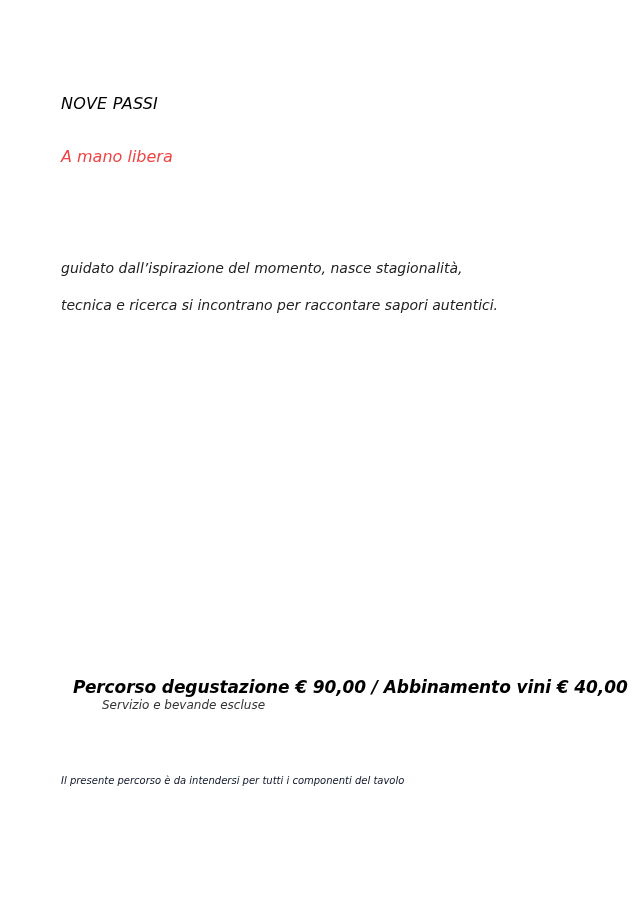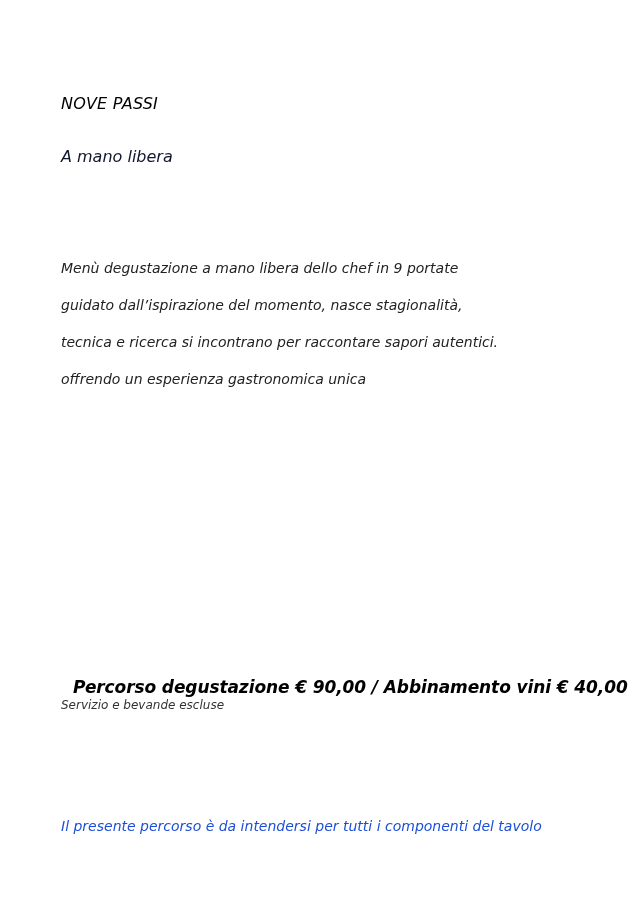--- a/index.html
+++ b/index.html
@@ -1,35 +1,33 @@
 <!DOCTYPE html>
 <html><head>
   <meta charset="utf-8">
   <style>
     html, body { margin: 0; padding: 0; background: #ffffff; }
     body { width: 640px; height: 905px; position: relative; overflow: hidden;
            font-family: "DejaVu Sans", sans-serif; color: #111; }
     .abs { position: absolute; left: 61px; white-space: nowrap; font-style: italic; }
     .title { top: 94px; font-size: 16px; font-weight: 500; color: #000; letter-spacing: 0.2px; }
-    .subtitle { top: 147px; font-size: 16px; color: #0f172a; }
+    .subtitle { top: 147px; font-size: 16px; color: #ef4444; }
     .desc { top: 250px; font-size: 14px; color: #222; line-height: 37px; margin: 0; }
     .desc div { height: 37px; }
     .price { top: 677px; font-size: 17px; font-weight: bold; color: #000; letter-spacing: -0.1px; margin-left: 12px; }
-    .note { top: 698px; font-size: 12px; color: #333; }
-    .footer { top: 818px; font-size: 14px; color: #1d4ed8; }
+    .note { top: 698px; font-size: 12px; color: #333; margin-left: 41px; }
+    .footer { top: 775px; font-size: 10px; color: #0f172a; }
   </style>
 </head>
 <body>
 
 <div class="abs title">NOVE PASSI</div>
 <div class="abs subtitle">A mano libera</div>
 
 <div class="abs desc">
-  <div>Menù degustazione a mano libera dello chef in 9 portate</div>
   <div>guidato dall’ispirazione del momento, nasce stagionalità,</div>
   <div>tecnica e ricerca si incontrano per raccontare sapori autentici.</div>
-  <div>offrendo un esperienza gastronomica unica</div>
 </div>
 
 <div class="abs price">Percorso degustazione € 90,00 / Abbinamento vini € 40,00</div>
 <div class="abs note">Servizio e bevande escluse</div>
 
 <div class="abs footer">Il presente percorso è da intendersi per tutti i componenti del tavolo</div>
 
 </body></html>

